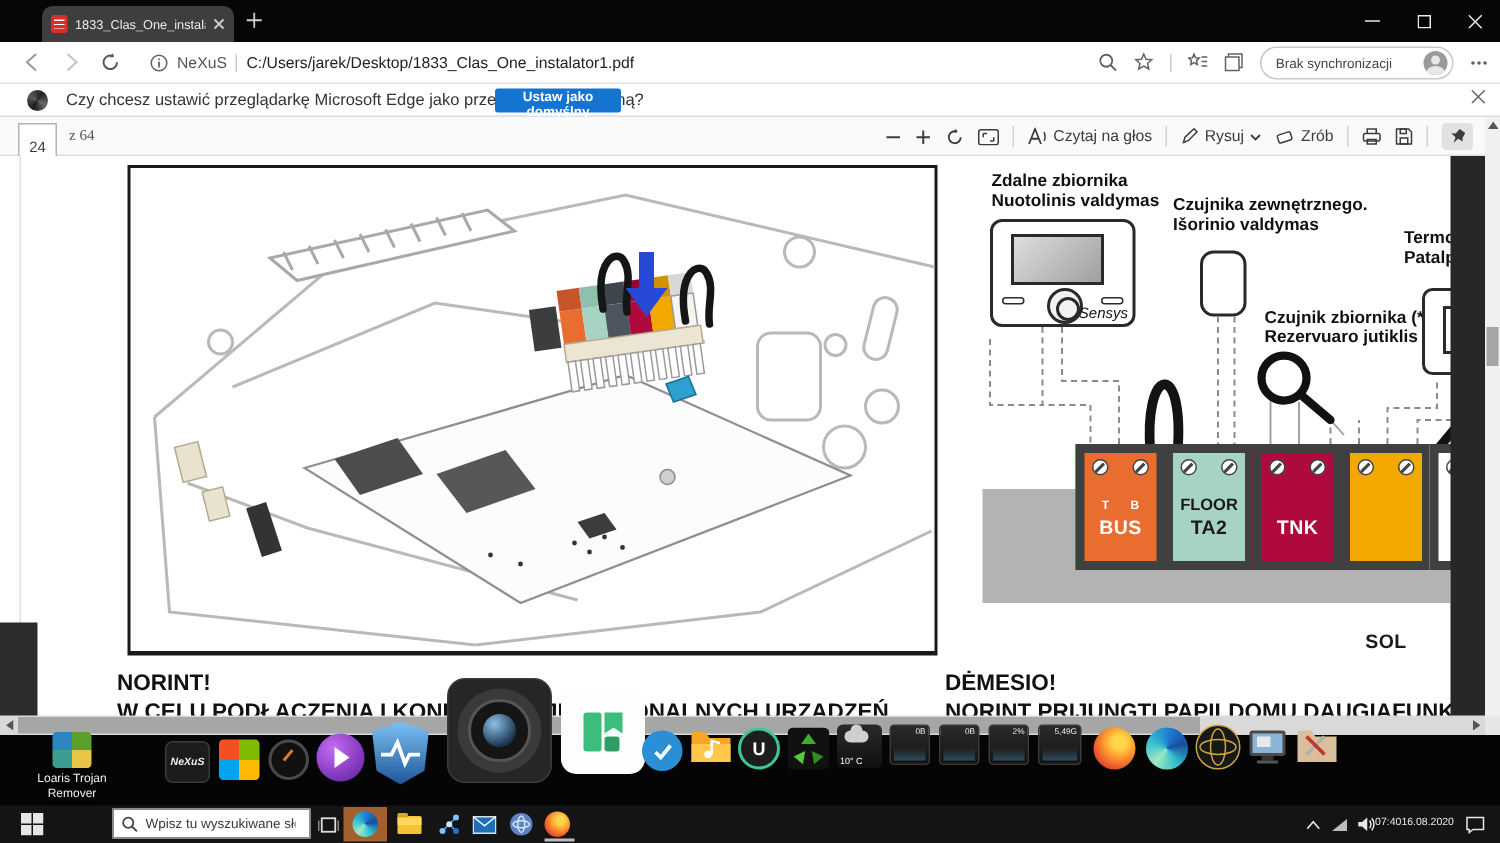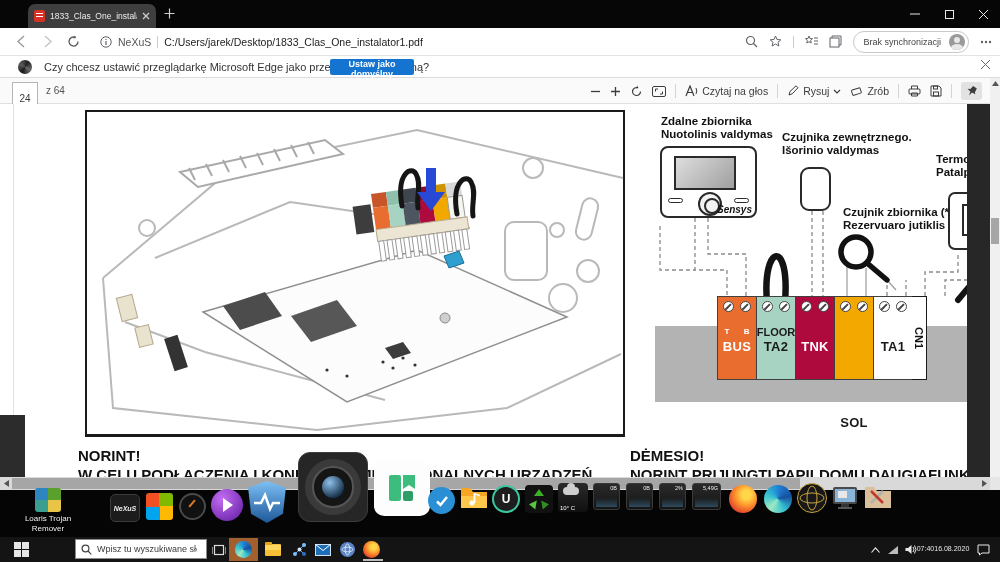--- a/index.html
+++ b/index.html
@@ -21,42 +21,42 @@
   .winbtn { width:34px; height:28px; display:flex; align-items:center; justify-content:center; color:#e8e8e8; }
 
   
   #addrbar { position:absolute; left:0; top:28px; width:1000px; height:28px; background:#ffffff;
              border-bottom:1px solid #e3e3e3; display:flex; align-items:center; color:#5f6368; }
   .navbtn { width:26px; display:flex; justify-content:center; }
   .addr-field { display:flex; align-items:center; gap:6px; margin-left:14px; font-size:10.5px; color:#555; }
   .addr-sep { width:1px; height:12px; background:#ccc; }
   .url-text { color:#222; font-size:10.5px; }
   .addr-right { position:absolute; right:8px; display:flex; align-items:center; gap:11px; }
-  .sync-pill { display:flex; align-items:center; gap:8px; border:1px solid #c9c9c9; border-radius:12px;
+  .sync-pill { display:flex; align-items:center; gap:21px; border:1px solid #c9c9c9; border-radius:12px;
                padding:2px 3px 2px 9px; font-size:9px; color:#444; }
   .avatar { width:16px; height:16px; border-radius:50%; background:#9a9a9a; position:relative; overflow:hidden; }
   .avatar::before { content:""; position:absolute; left:5px; top:3px; width:6px; height:6px; border-radius:50%; background:#e8e8e8; }
   .avatar::after { content:""; position:absolute; left:2px; top:10px; width:12px; height:8px; border-radius:50%; background:#e8e8e8; }
 
   
   #notifbar { position:absolute; left:0; top:56px; width:1000px; height:22px; background:#fff;
               border-bottom:1px solid #dcdcdc; display:flex; align-items:center; }
   .edge-gray { width:14px; height:14px; margin-left:18px; border-radius:50%;
                background:conic-gradient(from 210deg,#1b1b1b,#5a5a5a,#222,#6a6a6a,#1b1b1b); }
   .notif-msg { font-size:11px; color:#333; margin-left:12px; }
   .notif-btn { position:absolute; left:330px; top:3px; width:84px; height:16px; background:#1574cf; color:#fff;
                font-size:9px; font-weight:bold; border:none; border-radius:2px; font-family:"Liberation Sans",sans-serif; }
   .notif-close { position:absolute; right:10px; top:4px; color:#666; }
 
   
   #pdfbar { position:absolute; left:0; top:78px; width:1000px; height:26px; background:#fafafa;
             border-bottom:1px solid #e0e0e0; color:#3c3c3c; }
   .pagebox { position:absolute; left:12px; top:4px; width:26px; height:32px; border:1px solid #b5b5b5;
              background:#fff; font-size:10px; display:flex; align-items:center; justify-content:center; }
-  .of-pages { position:absolute; left:46px; top:7px; font-size:10px; color:#555; }
+  .of-pages { position:absolute; left:46px; top:7px; font-size:10px; color:#555;font-family:Liberation Serif, serif; }
   .pdf-tools { position:absolute; right:18px; top:0; height:26px; display:flex; align-items:center; gap:9px; font-size:10.5px; }
   .tool { display:flex; align-items:center; gap:4px; color:#3c3c3c; }
   .tsep { width:1px; height:14px; background:#d4d4d4; }
   .pin-active { background:#e2e2e2; border-radius:3px; padding:3px 5px; }
 
   
   #viewport { position:absolute; left:0; top:104px; width:1000px; height:386px; background:#fff; overflow:hidden; }
   .page-edge-line { position:absolute; left:13px; top:0; width:1px; height:311px; background:#e0e0e0; }
   .dark-notch { position:absolute; left:0; top:311px; width:25px; height:75px; background:#2c2c2c; }
   .fig-frame { position:absolute; left:85px; top:6px; width:540px; height:327px; border:2px solid #1a1a1a; border-bottom-width:3px; }
@@ -64,32 +64,32 @@
 
   .dlabel { position:absolute; font-size:11.5px; font-weight:bold; color:#111; line-height:13px; white-space:nowrap; }
   .sensys { position:absolute; left:660px; top:42px; width:97px; height:72px; background:#fff;
             border:2px solid #2a2a2a; border-radius:8px; }
   .sensys-screen { position:absolute; left:12px; top:8px; width:62px; height:34px; border:2px solid #2a2a2a;
             background:linear-gradient(135deg,#dedede,#9f9f9f); }
   .sensys-btn { position:absolute; width:15px; height:5px; border:1.5px solid #2a2a2a; border-radius:3px; background:#fff; top:50px; }
   .sensys-knob { position:absolute; left:36px; top:44px; width:24px; height:24px; border:2px solid #2a2a2a;
             border-radius:50%; background:#f2f2f2; }
   .sensys-knob::after { content:""; position:absolute; left:4px; top:4px; width:12px; height:12px; border:2px solid #2a2a2a; border-radius:50%; }
-  .sensys-brand { position:absolute; right:3px; bottom:1px; font-size:10px; font-weight:bold; font-style:italic; color:#111; }
+  .sensys-brand { position:absolute; right:3px; bottom:1px; font-size:10px; font-weight:normal; font-style:italic; color:#111; }
   .outdoor-sensor { position:absolute; left:800px; top:63px; width:31px; height:44px; background:#fff;
             border:2px solid #2a2a2a; border-radius:9px; }
   .room-thermo { position:absolute; left:948px; top:88px; width:66px; height:58px; background:#fff;
             border:2px solid #2a2a2a; border-radius:7px; }
   .room-thermo::after { content:""; position:absolute; left:12px; top:10px; width:42px; height:28px; border:2px solid #2a2a2a; }
 
   .gray-band { position:absolute; left:655px; top:222px; width:312px; height:76px; background:#b3b3b3; }
   .wires-svg { position:absolute; left:640px; top:0; width:330px; height:300px; pointer-events:none; }
 
   .terminal-block { position:absolute; left:717px; top:192px; height:84px; display:flex; }
-  .term { width:40px; height:84px; border:1px solid #404040; margin-right:-1px; display:flex; flex-direction:column; align-items:center; }
+  .term { width:60px; height:84px; border:6px solid #404040; margin-right:-1px; display:flex; flex-direction:column; align-items:center; }
   .screws { display:flex; justify-content:space-between; width:100%; padding:4px 5px 0 5px; }
   .screw { width:11px; height:11px; border-radius:50%; background:#fff; border:1px solid #444; position:relative; }
   .screw::after { content:""; position:absolute; left:0px; top:4px; width:8px; height:1.6px; background:#444; transform:rotate(-45deg); }
   .tsub { font-size:11px; font-weight:bold; line-height:12px; margin-top:14px; height:12px; }
   .tlab { font-size:13px; font-weight:bold; line-height:14px; margin-top:2px; letter-spacing:0.3px; }
   .c0 { background:#e96d2f; color:#fff; } .c0 .tsub { font-size:8px; word-spacing:12px; }
   .c1 { background:#a7d4c2; color:#1a1a1a; }
   .c2 { background:#4d5560; color:#fff; }
   .c3 { background:#ae0a3e; color:#fff; }
   .c4 { background:#f3a800; color:#1a1a1a;gap:44px; }

